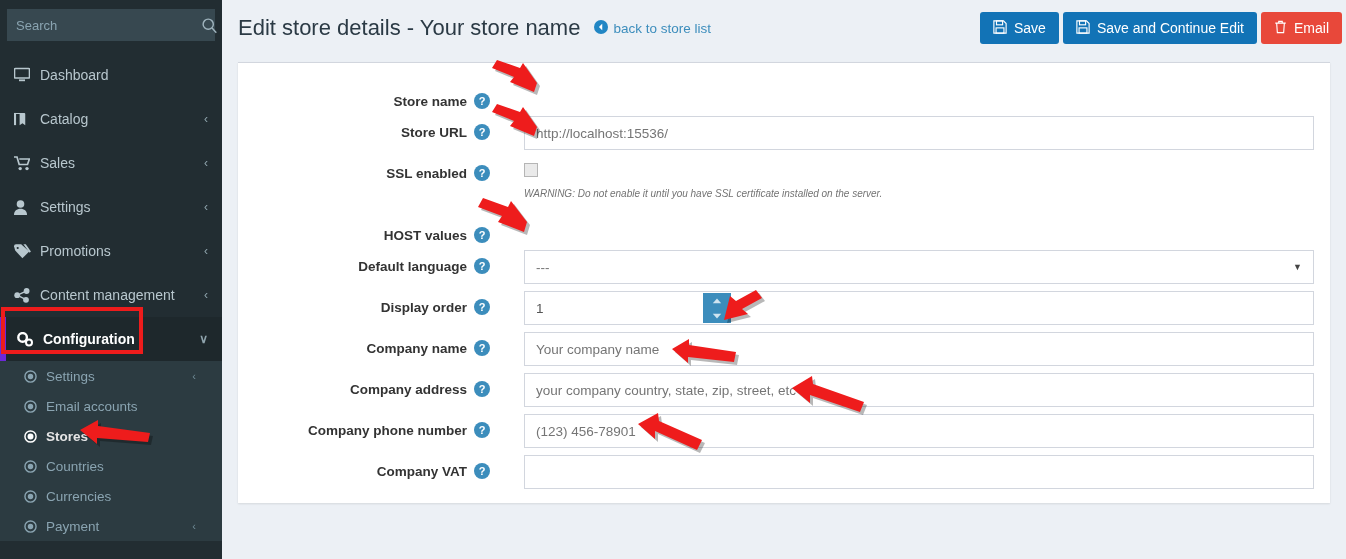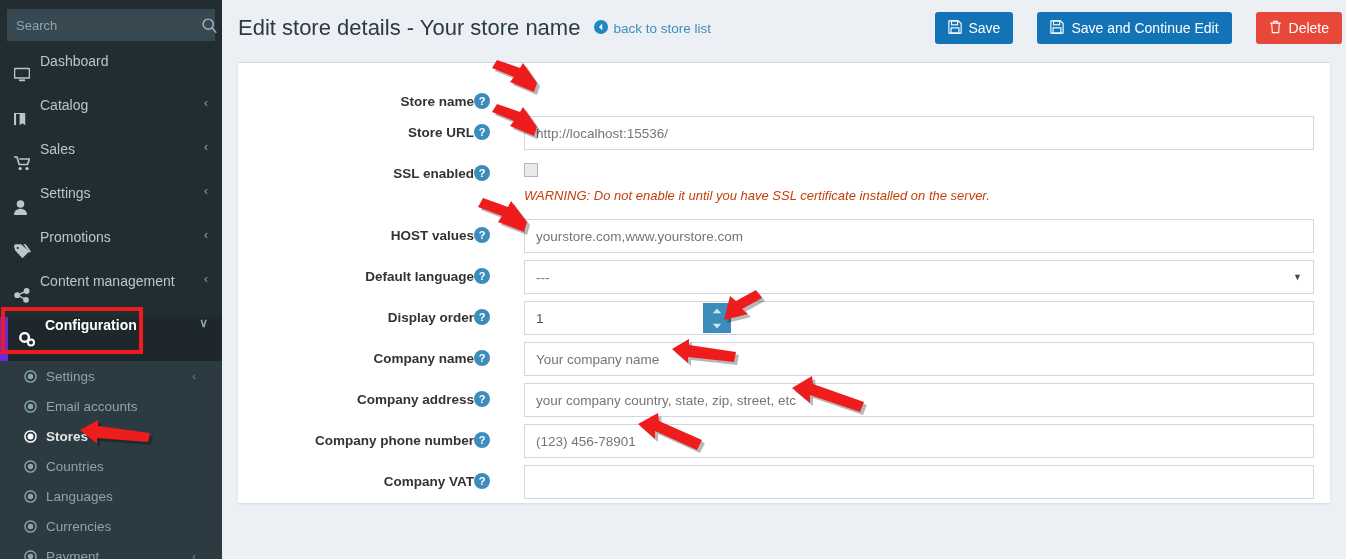--- a/index.html
+++ b/index.html
@@ -35,39 +35,39 @@
     font-family: "Liberation Sans", sans-serif;
     font-size: 13px;
     padding: 0 9px;
   }
   #search-input::placeholder { color: #8aa4b1; opacity: 1; }
   .search-icon { width: 30px; display:flex; align-items:center; justify-content:center; padding-right:6px;}
 
   .nav-list { margin-top: 12px; }
   .nav-item {
     position: relative;
-    display: flex; 
+    display: flex; align-items: center;
     height: 44px;
     padding: 0 14px 0 14px;
     color: #b8c7ce;
     font-size: 14px;
     cursor: pointer;
   }
   .nav-item .nav-ico {
     width: 26px; flex: 0 0 26px;
     display: flex; align-items: center;
     color: #b8c7ce;
   }
   .nav-item .nav-label { flex: 1; white-space: nowrap; }
   .nav-item .nav-caret { color: #8fa4ad; font-size: 12px; line-height: 1; }
 
   .nav-item.active-parent {
     background: #1e282c;
     color: #ffffff;
-    border-left: 8px solid #6d28d9;
+    border-left: 6px solid #6d28d9;
     padding-left: 11px;
     font-weight: bold;
   }
   .nav-item.active-parent .nav-ico { color: #fff; }
 
   .sub-list { background: #2c3b41; }
   .sub-item {
     display: flex; align-items: center;
     height: 30px;
     padding-left: 24px;
@@ -97,21 +97,21 @@
   }
   #back-link {
     display: flex; align-items: center; gap: 5px;
     margin-left: 14px;
     color: #3c8dbc;
     font-size: 13.5px;
     text-decoration: none;
     cursor: pointer;
     white-space: nowrap;
   }
-  #header-actions { margin-left: auto; display: flex; gap: 24px; }
+  #header-actions { margin-left: auto; display: flex; gap: 4px; }
   .btn {
     display: flex; align-items: center; gap: 7px;
     height: 32px;
     padding: 0 13px;
     border: none;
     color: #fff;
     font-family: "Liberation Sans", sans-serif;
     font-size: 14px;
     border-radius: 3px;
     cursor: pointer;
@@ -133,21 +133,21 @@
   .form-row {
     display: flex;
     align-items: flex-start;
     margin-bottom: 7px;
   }
   .form-row .label-col {
     width: 252px;
     flex: 0 0 252px;
     text-align: right;
     padding-top: 8px;
-    display: flex; align-items: center; justify-content: flex-end; 
+    display: flex; align-items: center; justify-content: flex-end; gap: 7px;
     font-weight: bold;
     font-size: 13.5px;
     color: #333;
     height: 24px;
   }
   .form-row .field-col {
     flex: 1;
     padding-right: 16px;
     padding-left: 34px;
   }
@@ -217,22 +217,22 @@
     border: 1px solid #b5b5b5;
     background: #eaeaea;
     display: block;
     cursor: pointer;
   }
   .chk-row .field-col { padding-top: 6px; }
 
   .warn-row .field-col { padding-top: 0px; padding-bottom: 2px; }
   .warn-text {
     font-style: italic;
-    font-size: 13px;
-    color: #c2410c;
+    font-size: 10px;
+    color: #737373;
   }
 
   
   .anno { position: absolute; pointer-events: none; }
   .anno svg { display: block; overflow: visible; }
   #redbox {
     position: absolute;
     left: 1px; top: 307px;
     width: 142px; height: 47px;
     border: 4px solid #ee1c1c;
@@ -380,30 +380,20 @@
           <span class="sub-ico">
             <svg width="13" height="13" viewBox="0 0 14 14" fill="none" stroke="currentColor" stroke-width="1.5">
               <circle cx="7" cy="7" r="6"></circle>
                 <circle cx="7" cy="7" r="2.2" fill="currentColor"></circle>
             </svg>
           </span>
           <span class="sub-label">Countries</span>
           <span class="sub-caret"></span>
         </div>
 
-        <div class="sub-item">
-          <span class="sub-ico">
-            <svg width="13" height="13" viewBox="0 0 14 14" fill="none" stroke="currentColor" stroke-width="1.5">
-              <circle cx="7" cy="7" r="6"></circle>
-                <circle cx="7" cy="7" r="2.2" fill="currentColor"></circle>
-            </svg>
-          </span>
-          <span class="sub-label">Languages</span>
-          <span class="sub-caret"></span>
-        </div>
 
         <div class="sub-item">
           <span class="sub-ico">
             <svg width="13" height="13" viewBox="0 0 14 14" fill="none" stroke="currentColor" stroke-width="1.5">
               <circle cx="7" cy="7" r="6"></circle>
                 <circle cx="7" cy="7" r="2.2" fill="currentColor"></circle>
             </svg>
           </span>
           <span class="sub-label">Currencies</span>
           <span class="sub-caret"></span>
@@ -462,21 +452,21 @@
           </span>
           <span>Save and Continue Edit</span>
         </button>
 
         <button class="btn btn-danger">
           <span>
             <svg width="13" height="14" viewBox="0 0 14 16" fill="none" stroke="#fff" stroke-width="1.3">
               <path d="M1 3.5h12M5 3.5V1.6h4v1.9M2.6 3.5l.8 11h7.2l.8-11"></path>
             </svg>
           </span>
-          <span>Delete</span>
+          <span>Email</span>
         </button>
 
       </div>
     </div>
 
     <div id="panel">
       <div id="form">
 
         <div class="form-row">
           <div class="label-col">
@@ -529,23 +519,20 @@
 
         <div class="form-row">
           <div class="label-col">
             <span>HOST values</span>
             <span class="help-icon">
               <svg width="16" height="16" viewBox="0 0 16 16">
                   <circle cx="8" cy="8" r="8" fill="#3c8dbc"></circle>
                   <text x="8" y="12" font-size="11" font-weight="bold" text-anchor="middle" fill="#fff" font-family="Liberation Sans, sans-serif">?</text>
                 </svg>
             </span>
-          </div>
-          <div class="field-col">
-            <input class="txt" type="text" value="yourstore.com,www.yourstore.com" style="">
           </div>
         </div>
 
         <div class="form-row">
           <div class="label-col">
             <span>Default language</span>
             <span class="help-icon">
               <svg width="16" height="16" viewBox="0 0 16 16">
                   <circle cx="8" cy="8" r="8" fill="#3c8dbc"></circle>
                   <text x="8" y="12" font-size="11" font-weight="bold" text-anchor="middle" fill="#fff" font-family="Liberation Sans, sans-serif">?</text>

